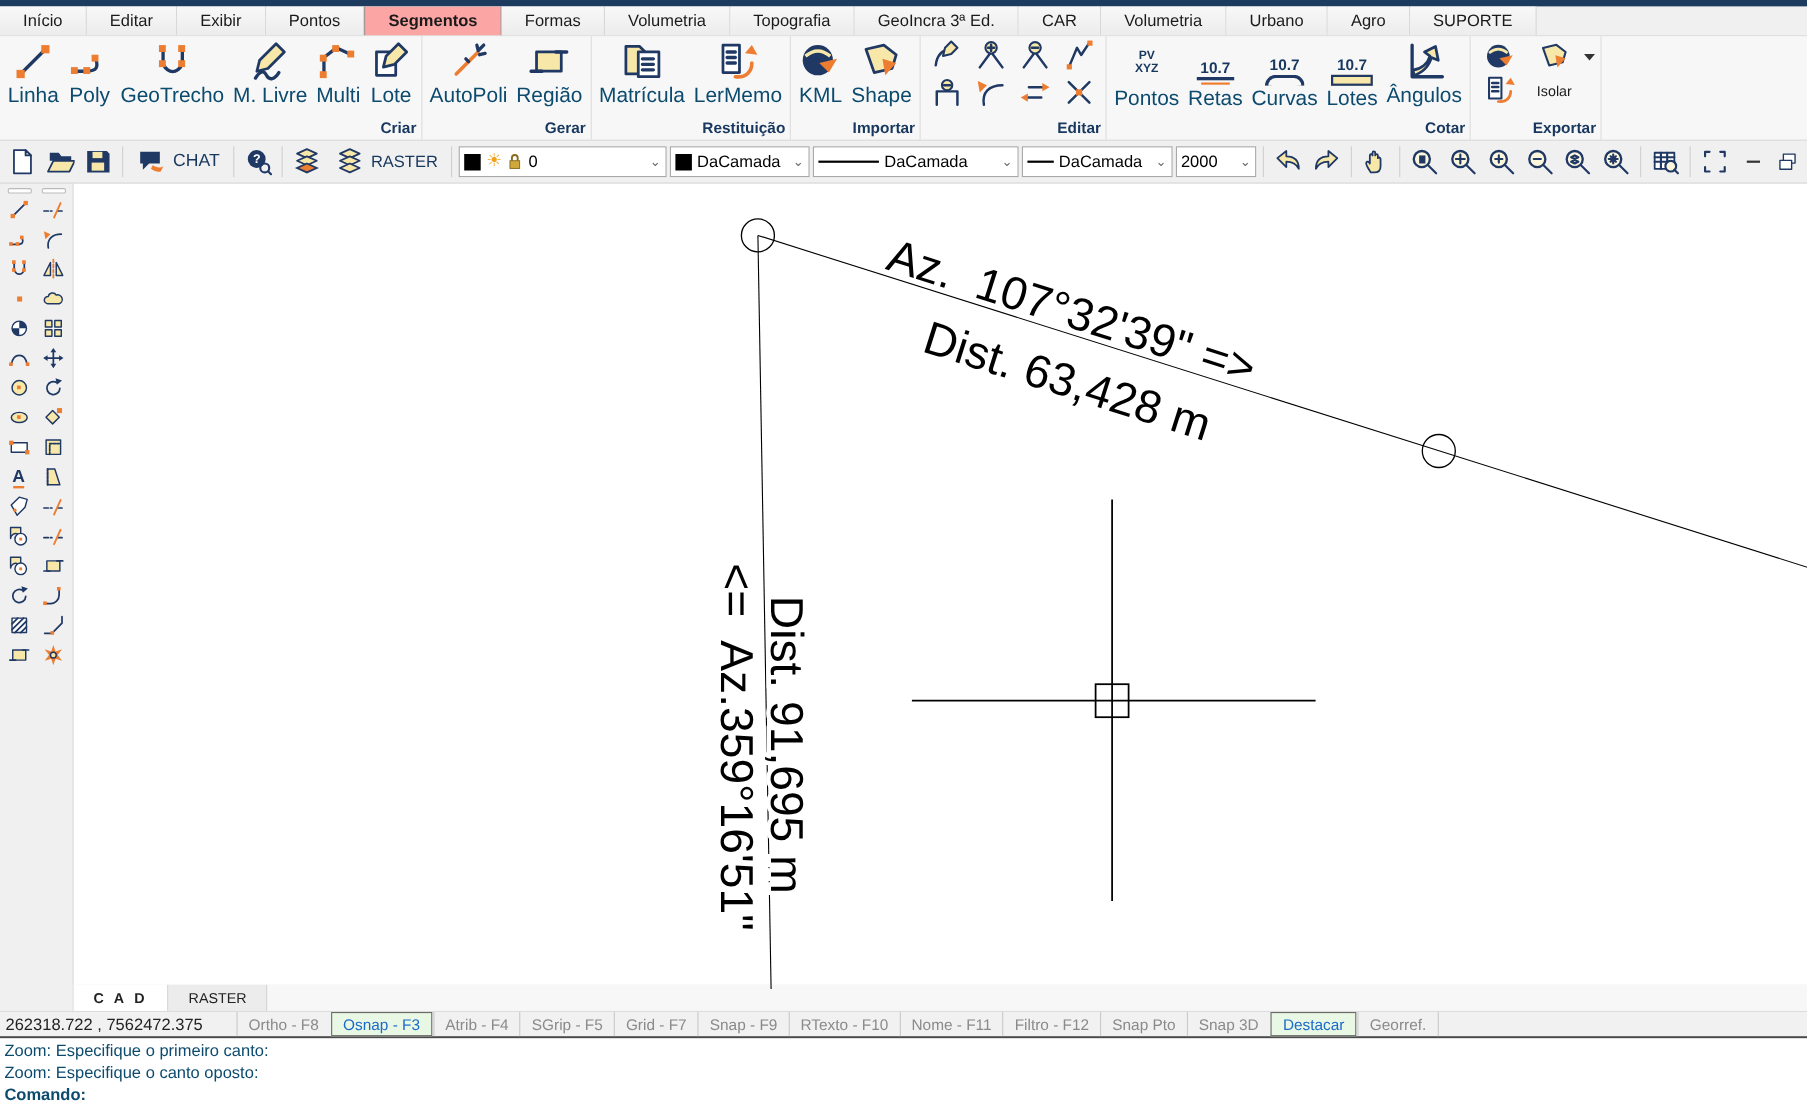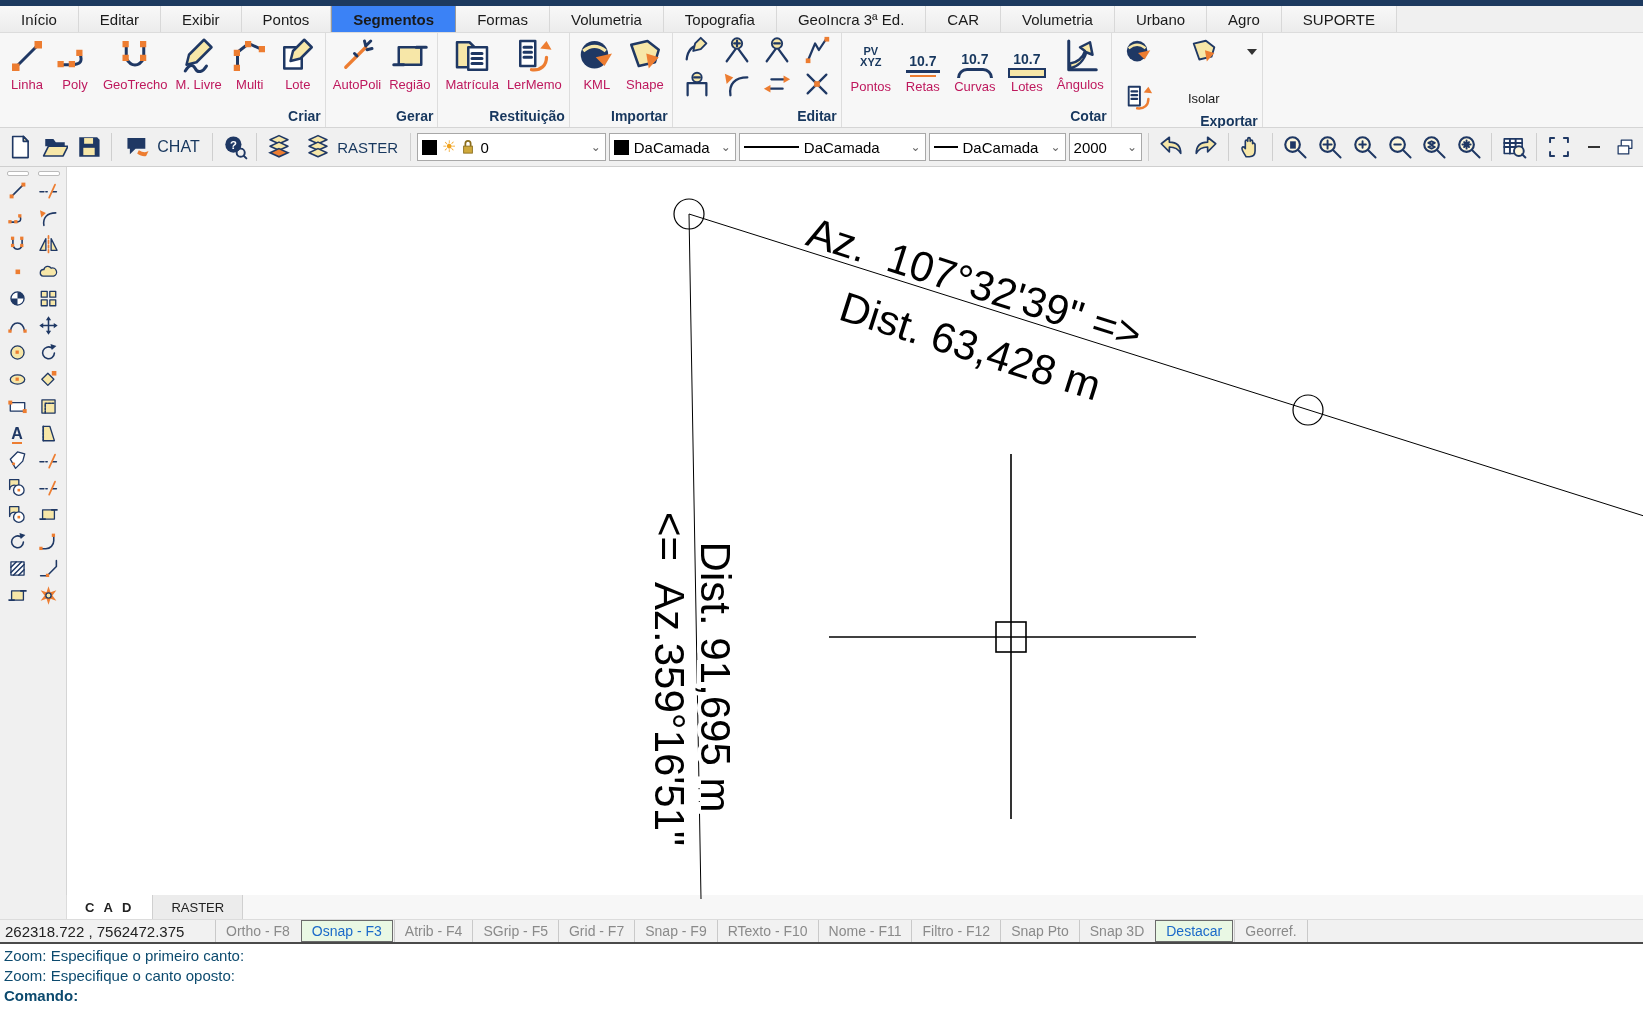--- a/index.html
+++ b/index.html
@@ -3,39 +3,39 @@
 <meta charset="utf-8">
 <style>
   html,body{margin:0;padding:0;}
   body{width:1643px;height:1010px;overflow:hidden;font-family:"Liberation Sans",sans-serif;background:#f0f0f0;position:relative;}
   .app{width:1643px;height:1010px;display:flex;flex-direction:column;}
   
   .titlestrip{height:6px;background:#1d3a5f;flex:0 0 auto;}
   
   .menubar{height:26px;background:#f0f0f0;display:flex;align-items:stretch;border-bottom:1px solid #dcdcdc;flex:0 0 auto;}
   .mtab{padding:0 21px;display:flex;align-items:center;font-size:15px;color:#1a1a1a;border-right:1px solid #d8d8d8;cursor:default;background:linear-gradient(#f8f8f8,#ececec);}
-  .mtab.active{background:#3b82f6;font-weight:bold;border-left:1px solid #9a9a9a;border-right:1px solid #9a9a9a;}
+  .mtab.active{background:#fca5a5;font-weight:bold;border-left:1px solid #9a9a9a;border-right:1px solid #9a9a9a;}
   
   .ribbon{height:94px;background:#f7f7f7;display:flex;border-bottom:1px solid #d5d5d5;flex:0 0 auto;}
   .rgroup{display:flex;flex-direction:column;border-right:1px solid #ddd;padding:2px 4px 0 4px;}
   .ritems{flex:1;display:flex;align-items:flex-start;justify-content:center;gap:2px;}
   .ritem{display:flex;flex-direction:column;align-items:center;padding:1px 3px;cursor:default;}
   .ritem svg{width:40px;height:40px;}
-  .ritem .rlabel{font-size:13px;color:#be185d;margin-top:1px;white-space:nowrap;}
+  .ritem .rlabel{font-size:19px;color:#0c4a6e;margin-top:1px;white-space:nowrap;}
   .rcaption{font-size:14px;font-weight:bold;color:#17375e;text-align:right;padding:2px 0 3px 0;}
   .minigrid{display:grid;grid-template-columns:repeat(4,40px);grid-template-rows:34px 34px;justify-items:center;align-items:center;}
   .minigrid svg{width:30px;height:30px;}
   .cticon{display:flex;flex-direction:column;align-items:center;justify-content:center;height:42px;width:44px;}
   .cticon .pvl{font-size:11px;font-weight:bold;color:#17375e;line-height:11px;}
   .cticon .num{font-size:14px;font-weight:bold;color:#17375e;line-height:14px;margin-top:16px;}
   .cticon .uline{width:34px;height:3px;background:#1f3864;margin-top:2px;}
   .cticon .uline2{width:26px;height:2px;background:#ed7d31;margin-top:2px;}
   .cticon .arc{width:30px;height:13px;border:3px solid #1f3864;border-bottom:none;border-radius:15px 15px 0 0;margin-top:2px;}
   .cticon .box{width:34px;height:14px;background:#f7e7a8;border:2px solid #1f3864;margin-top:2px;}
-  .expgrid{display:grid;grid-template-columns:46px 52px 12px;grid-template-rows:34px 26px;align-items:center;justify-items:center;gap:16px;}
+  .expgrid{display:grid;grid-template-columns:46px 52px 12px;grid-template-rows:34px 26px;align-items:center;justify-items:center;}
   .expgrid svg{width:30px;height:30px;}
   .caret{width:0;height:0;border-left:5px solid transparent;border-right:5px solid transparent;border-top:6px solid #333;}
   .isolabel{font-size:13px;color:#1a1a1a;}
   
   .toolbar{height:38px;background:#f0f0f0;display:flex;align-items:center;gap:3px;padding:0 4px;border-bottom:1px solid #cfcfcf;flex:0 0 auto;}
   .tbtn{width:32px;height:30px;display:flex;align-items:center;justify-content:center;cursor:default;}
   .tbtn svg{width:26px;height:26px;}
   .tsep{width:1px;height:28px;background:#cfcfcf;margin:0 3px;}
   .tbtext{display:flex;align-items:center;gap:5px;padding:0 6px;font-weight:normal;color:#17375e;font-size:16px;cursor:default;justify-content:space-between;}
   .tbtext svg{width:28px;height:26px;}

